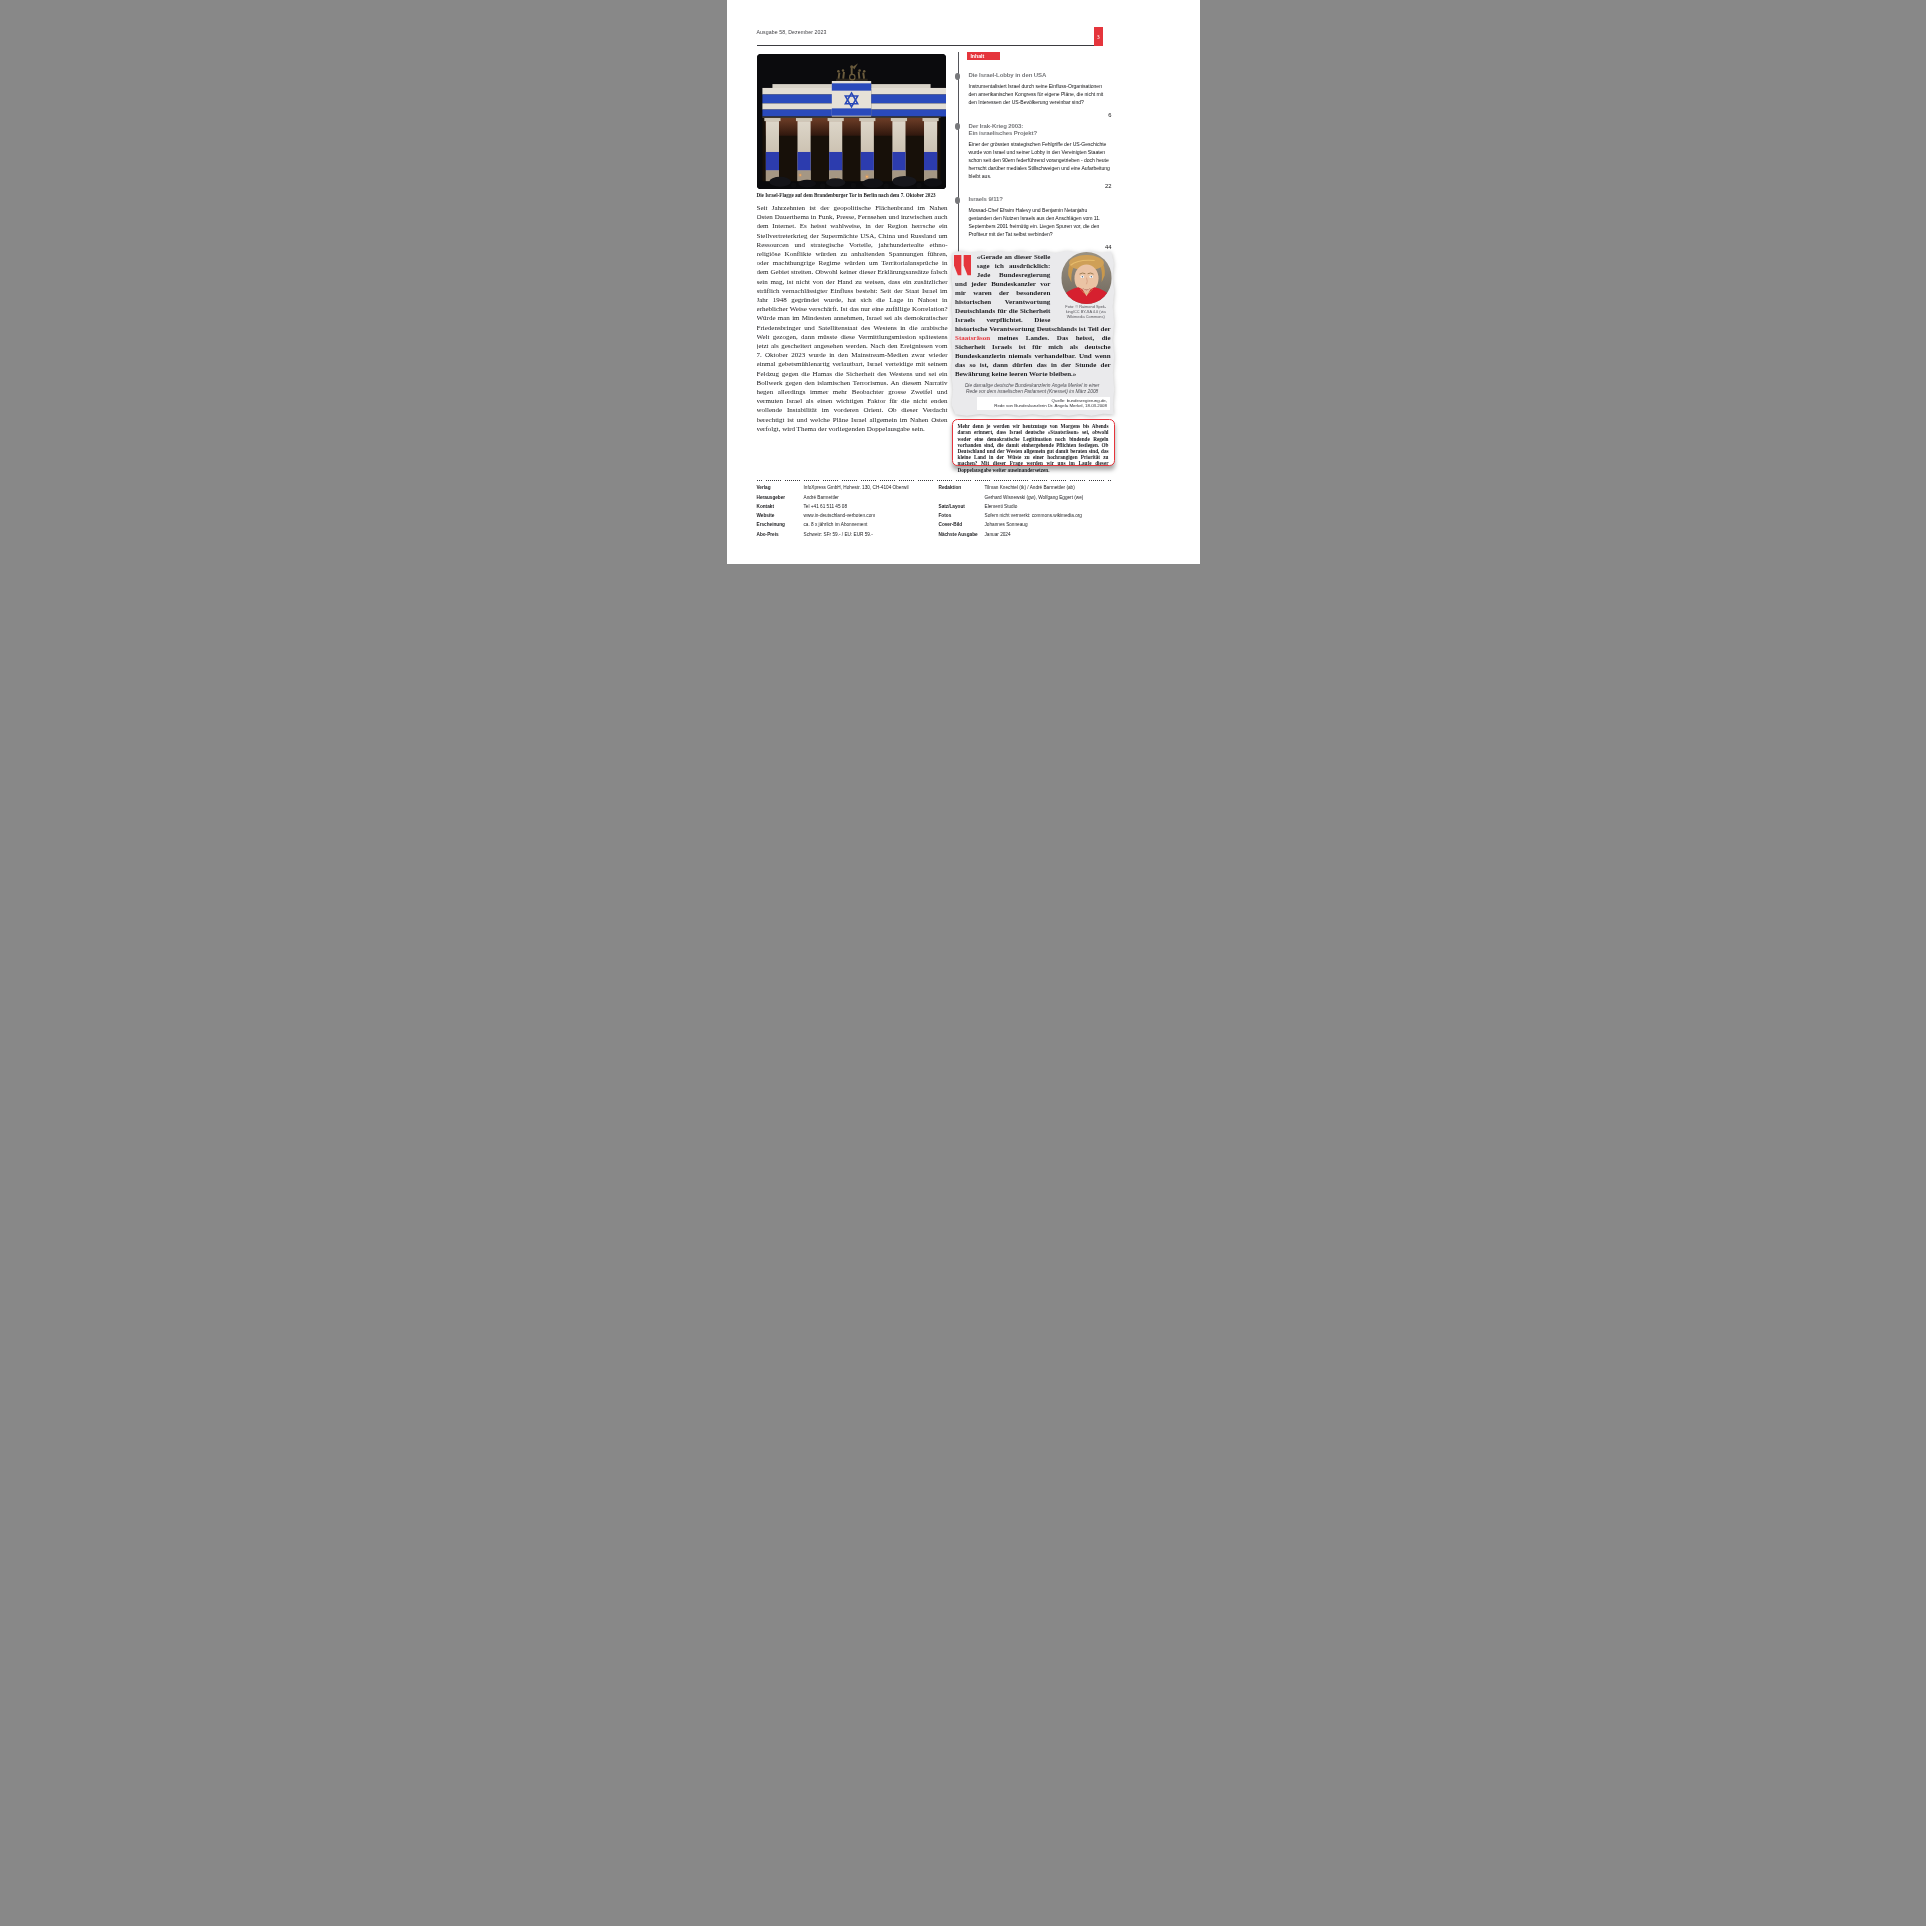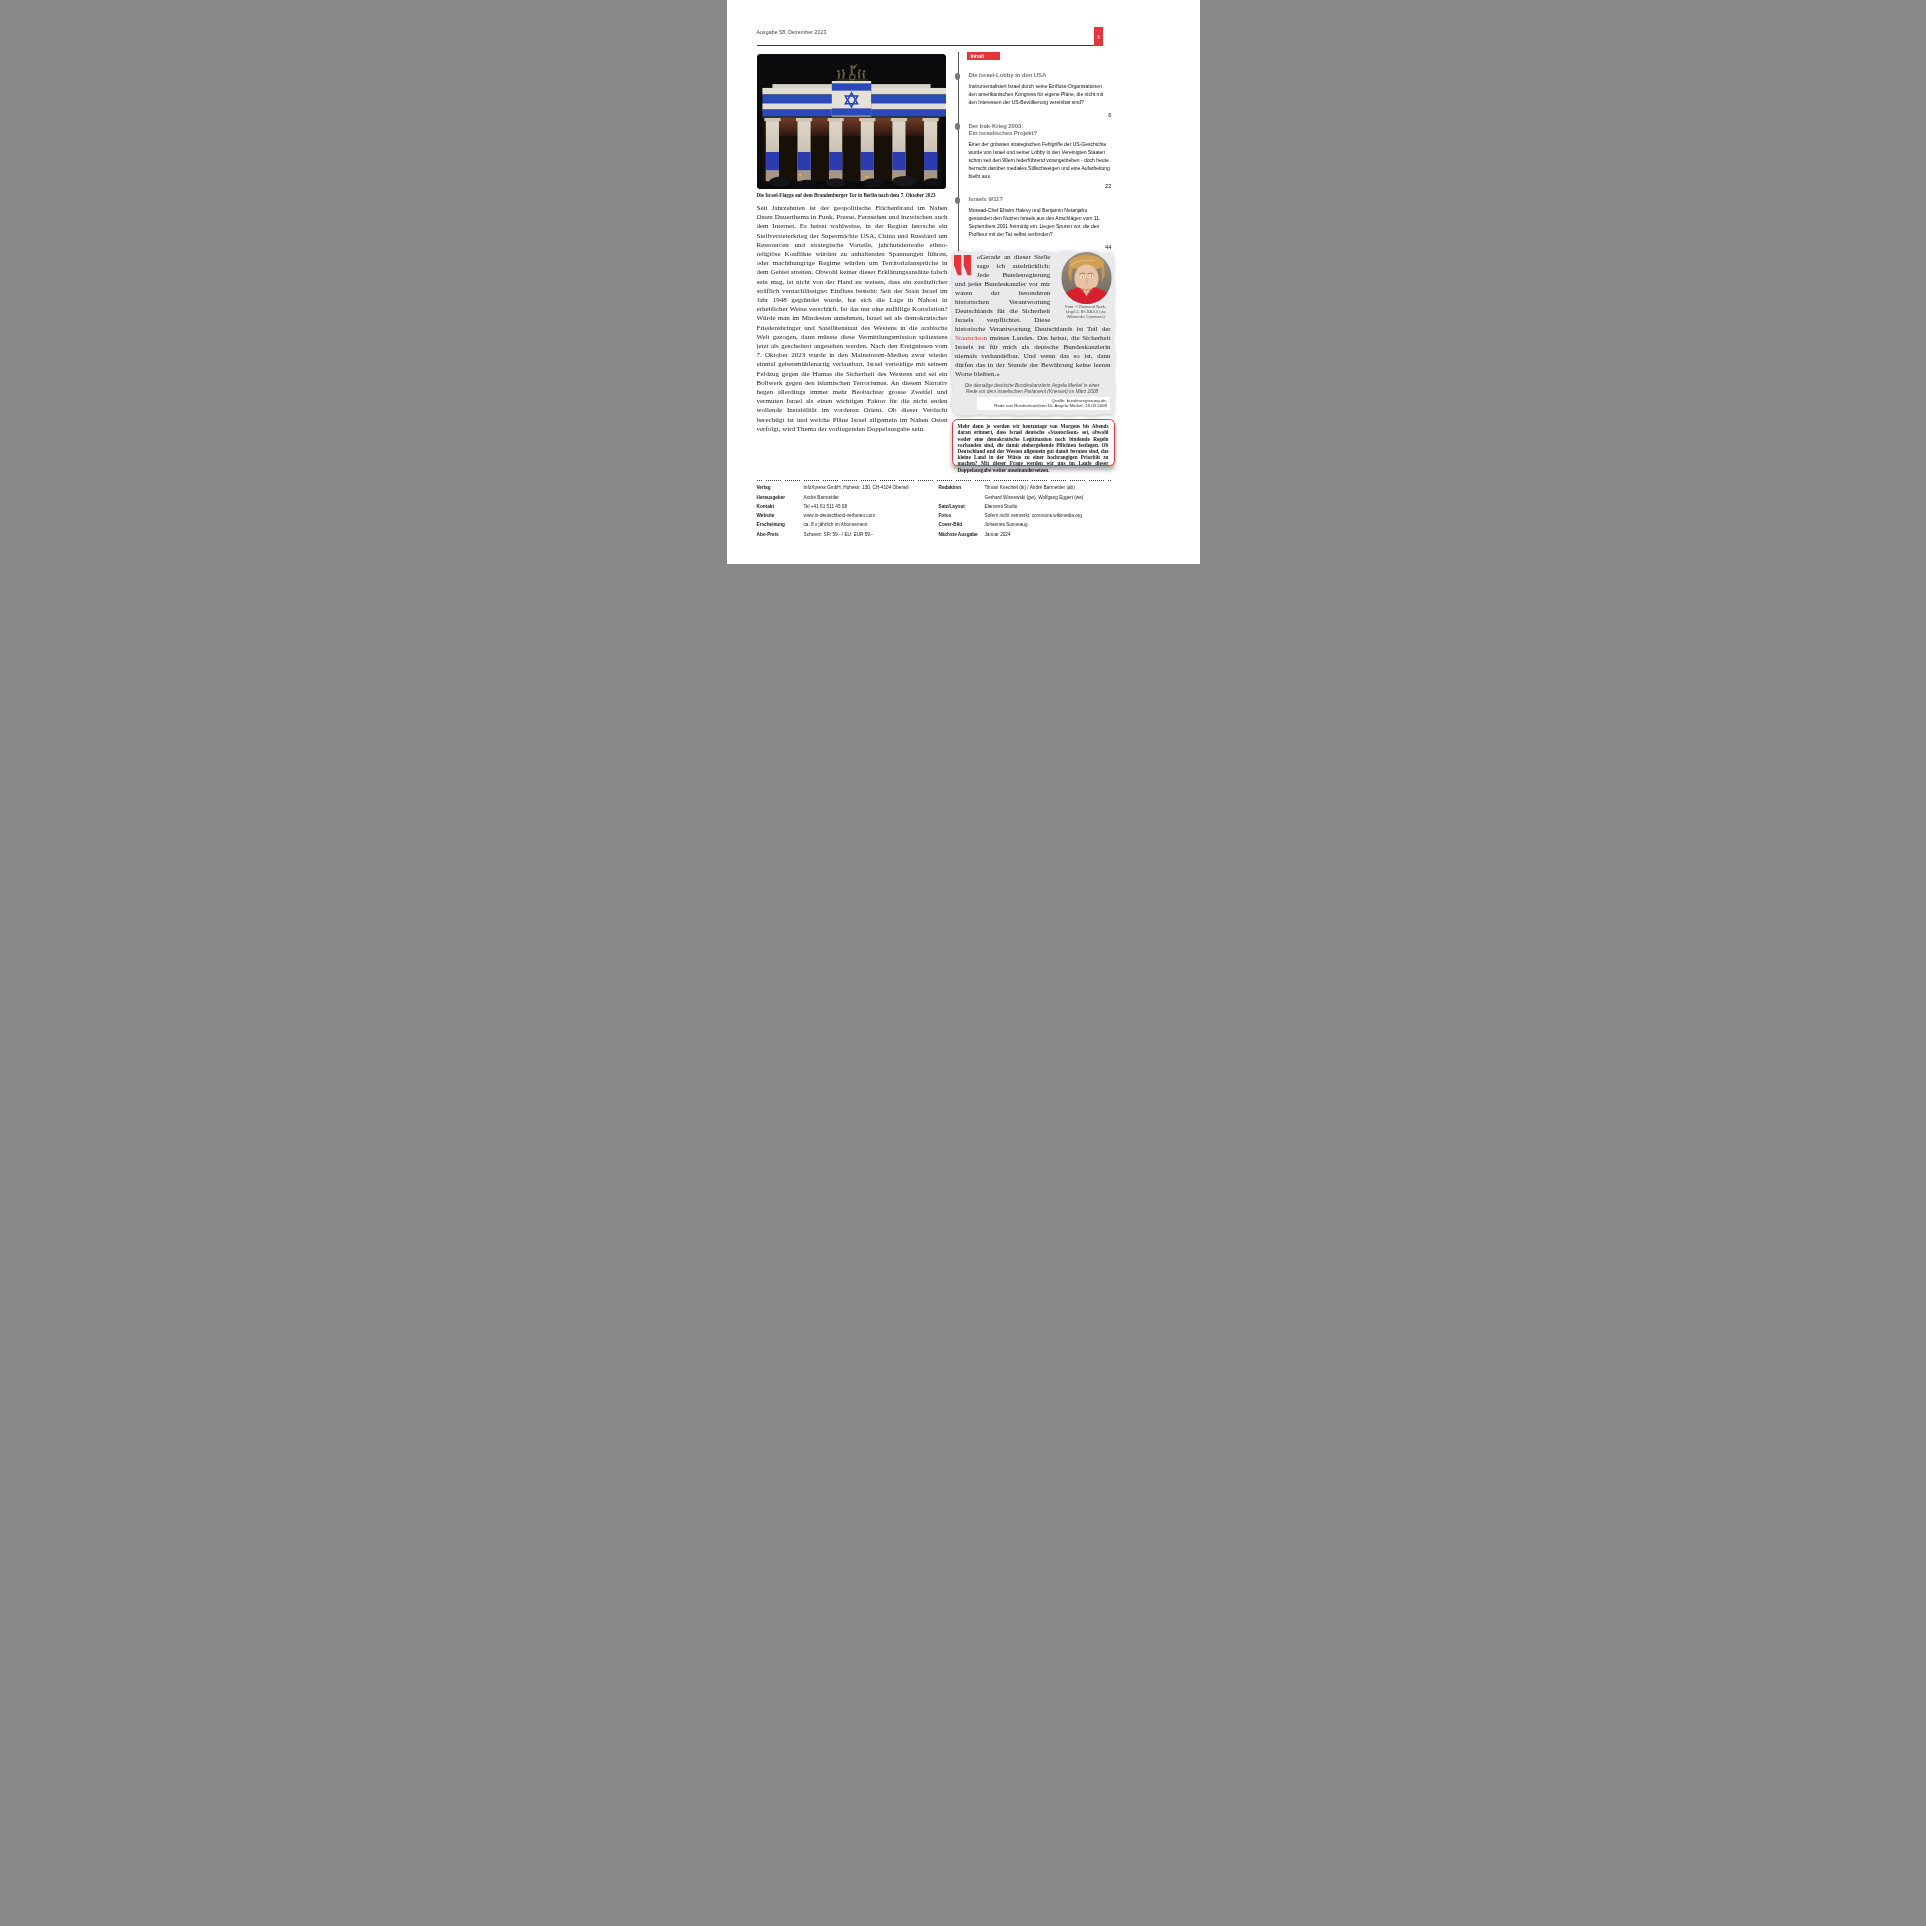--- a/index.html
+++ b/index.html
@@ -30,21 +30,21 @@
   .toc-entry{left:242px;width:143px;}
   .toc-entry h3{margin:0;font-size:6px;line-height:7.3px;color:#76777a;letter-spacing:-0.1px;}
   .toc-entry p{margin:2.7px 0 0 0;font-size:5.1px;line-height:8px;color:#141416;letter-spacing:-0.04px;}
   .toc-page{position:absolute;right:0;bottom:0.4px;font-size:5.8px;color:#141416;}
 
   
   .quote-wrap{left:224px;top:250px;width:164px;height:166px;filter:drop-shadow(0.8px 1.5px 1.9px rgba(0,0,0,.25));}
   .quote-inner{position:absolute;inset:0;background:#eaeaec;
     clip-path:polygon(1% 2%,6% .5%,12% 1.8%,18% .8%,24% 2%,30% .6%,36% 1.6%,43% .4%,50% 1.8%,57% .7%,64% 1.9%,71% .5%,78% 1.7%,85% .6%,92% 1.8%,98% .9%,99.6% 8%,98.8% 16%,99.8% 25%,98.9% 34%,99.7% 44%,98.8% 54%,99.8% 64%,99% 74%,99.8% 84%,99% 93%,99.6% 99%,93% 98.6%,86% 99.8%,79% 98.8%,72% 99.8%,65% 98.8%,58% 99.8%,50% 98.9%,42% 99.8%,34% 98.8%,26% 99.7%,18% 98.8%,10% 99.8%,3% 98.9%,.6% 93%,1.6% 84%,.4% 74%,1.5% 64%,.5% 54%,1.6% 44%,.6% 34%,1.7% 25%,.5% 16%,1.5% 8%);}
   .quote-text{position:absolute;left:4.6px;right:3.9px;top:3.1px;height:130px;overflow:hidden;
-      font-family:"Liberation Serif",serif;font-weight:normal;font-size:7px;line-height:9px;
+      font-family:"Liberation Serif",serif;font-weight:bold;font-size:7px;line-height:9px;
       text-align:justify;color:#242428;}
   .fl-l{float:left;width:21.6px;height:19px;}
   .fl-r{float:right;width:58px;height:66px;margin-left:2.3px;}
   .hl-red{color:#e5353c;}
   .quote-icon{position:absolute;left:3.9px;top:4.6px;}
   .merkel{position:absolute;right:2.3px;top:1.5px;width:51px;height:52px;}
   .photo-credit{position:absolute;right:0.8px;top:55px;width:56px;text-align:center;font-size:3.9px;
       line-height:4.8px;color:#55555a;}
   .attribution{position:absolute;left:3.9px;right:4.6px;top:133px;text-align:center;font-style:italic;
       font-size:4.8px;line-height:6.2px;color:#4e4e54;}

